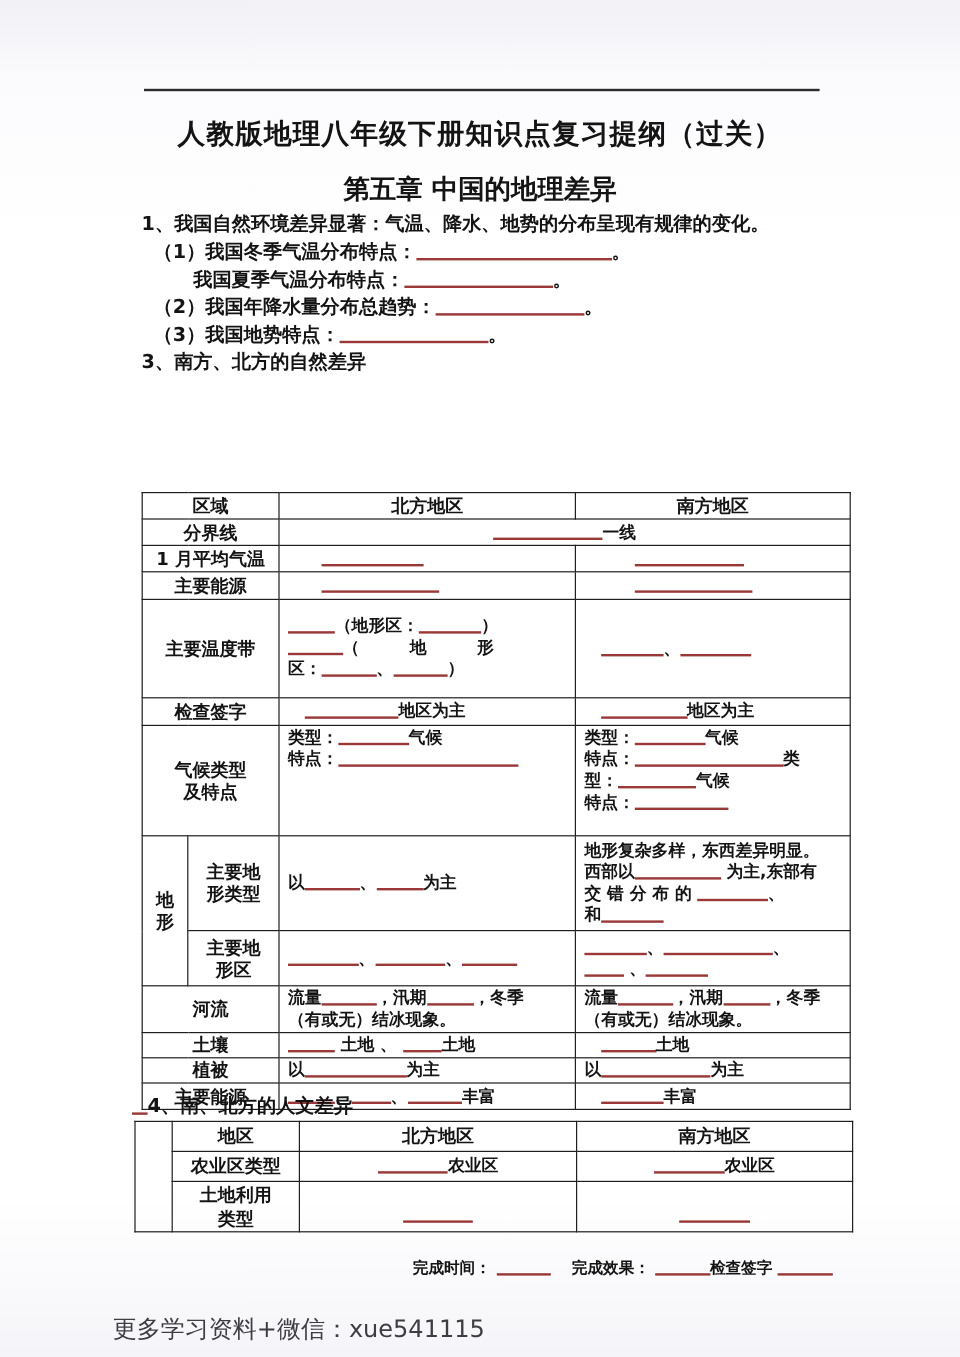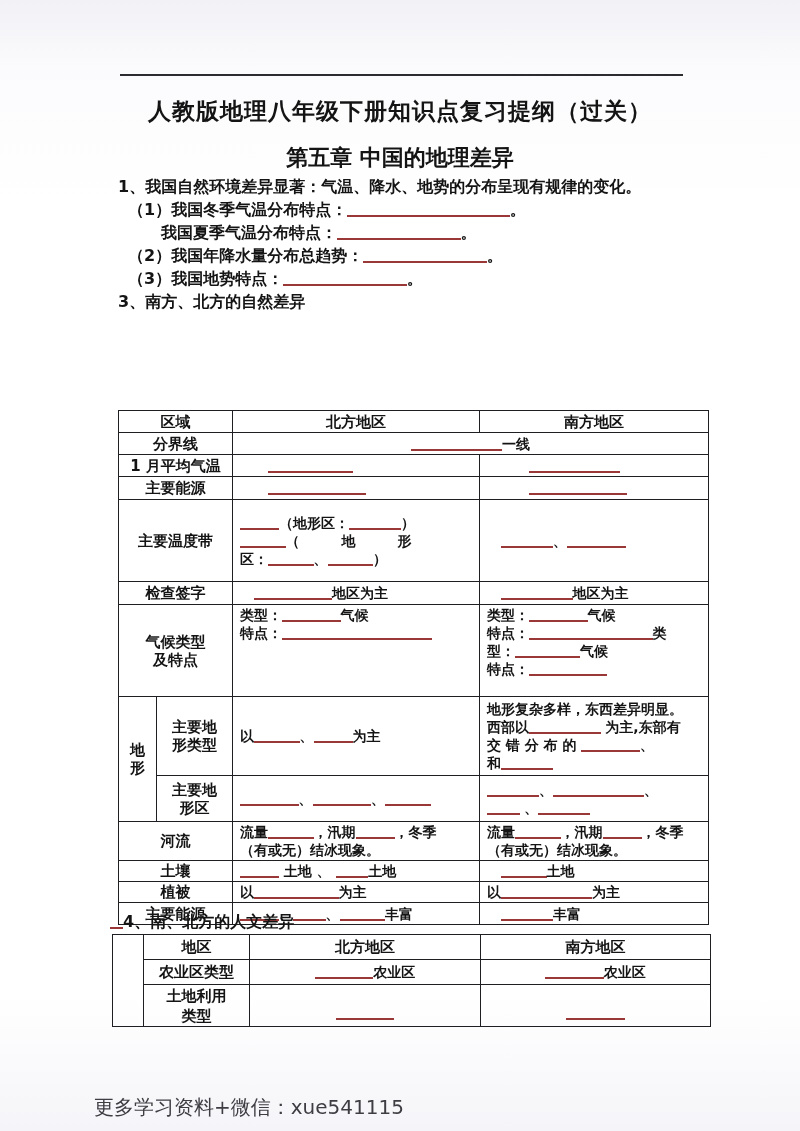--- a/index.html
+++ b/index.html
@@ -29,21 +29,21 @@
 
   table { border-collapse:collapse; table-layout:fixed; }
   td { border:1.6px solid #1f1f23; font-size:14px; vertical-align:middle; }
   .t1 { position:absolute; left:118px; top:390px; width:590px;margin-top:20px; }
   .t1 td { line-height:18px; }
   .lbl { text-align:center; font-size:15px; white-space:pre-line; line-height:19px; }
   .cell { text-align:left; padding:1px 7px; white-space:pre-line; }
   .center { text-align:center; }
   .top { vertical-align:top; }
   .bottom { vertical-align:bottom; padding-bottom:3px; }
-  .lh25 { line-height:25px; }
+  .lh25 { line-height:25px;font-family:Liberation Serif, serif; }
   .lh22 { line-height:22px; }
 
   .sec4 { position:absolute; left:110px; top:912px; font-size:16px; }
   .t2 { position:absolute; left:112px; top:934px; width:598px; }
   .t2 td { line-height:20px; }
 
   .footer { position:absolute; left:344px; top:1048px; font-size:13px; white-space:pre; }
   .footer .bl { height:10px; }
   .watermark { position:absolute; left:94px; top:1094px; font-size:20px; font-weight:normal; color:#3d3d42; }
 </style>
@@ -179,14 +179,15 @@
     </tr>
     <tr style="height:42px">
       <td class="lbl">土地利用
 类型</td>
       <td class="cell center bottom"><span class="bl" style="width: 58.5px;"></span></td>
       <td class="cell center bottom"><span class="bl" style="width: 58.5px;"></span></td>
     </tr>
   </tbody>
     </table>
 
+  <div class="footer rich">完成时间： <span class="bl" style="width: 45.5px;"></span> 　完成效果： <span class="bl" style="width: 45.5px;"></span>检查签字 <span class="bl" style="width: 45.5px;"></span></div>
   <div class="watermark">更多学习资料+微信：xue541115</div>
 </div>
 
 </body></html>

